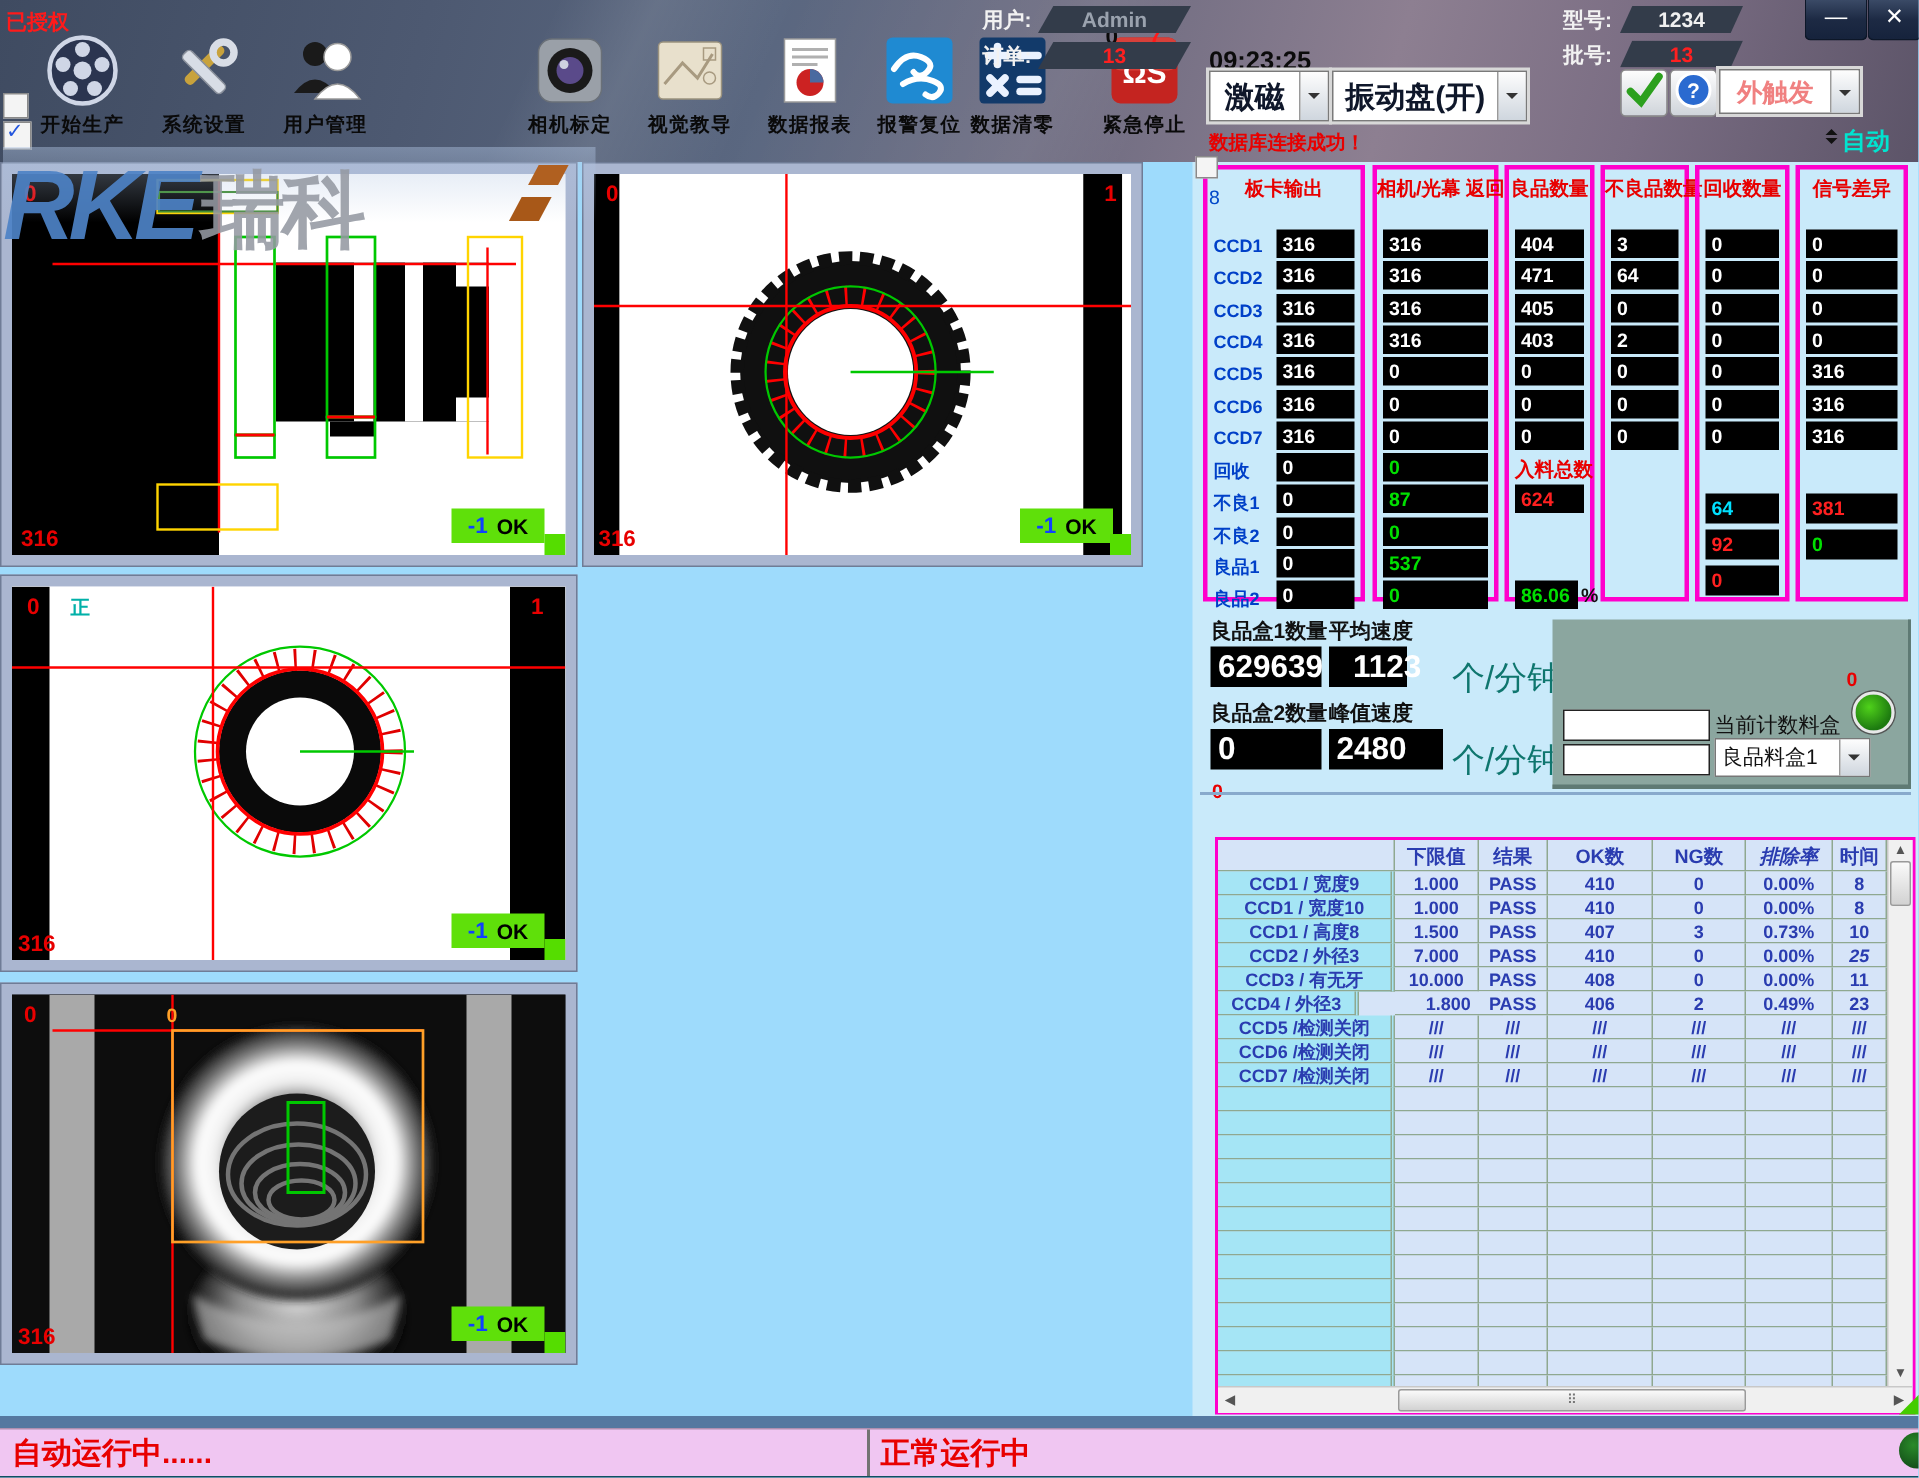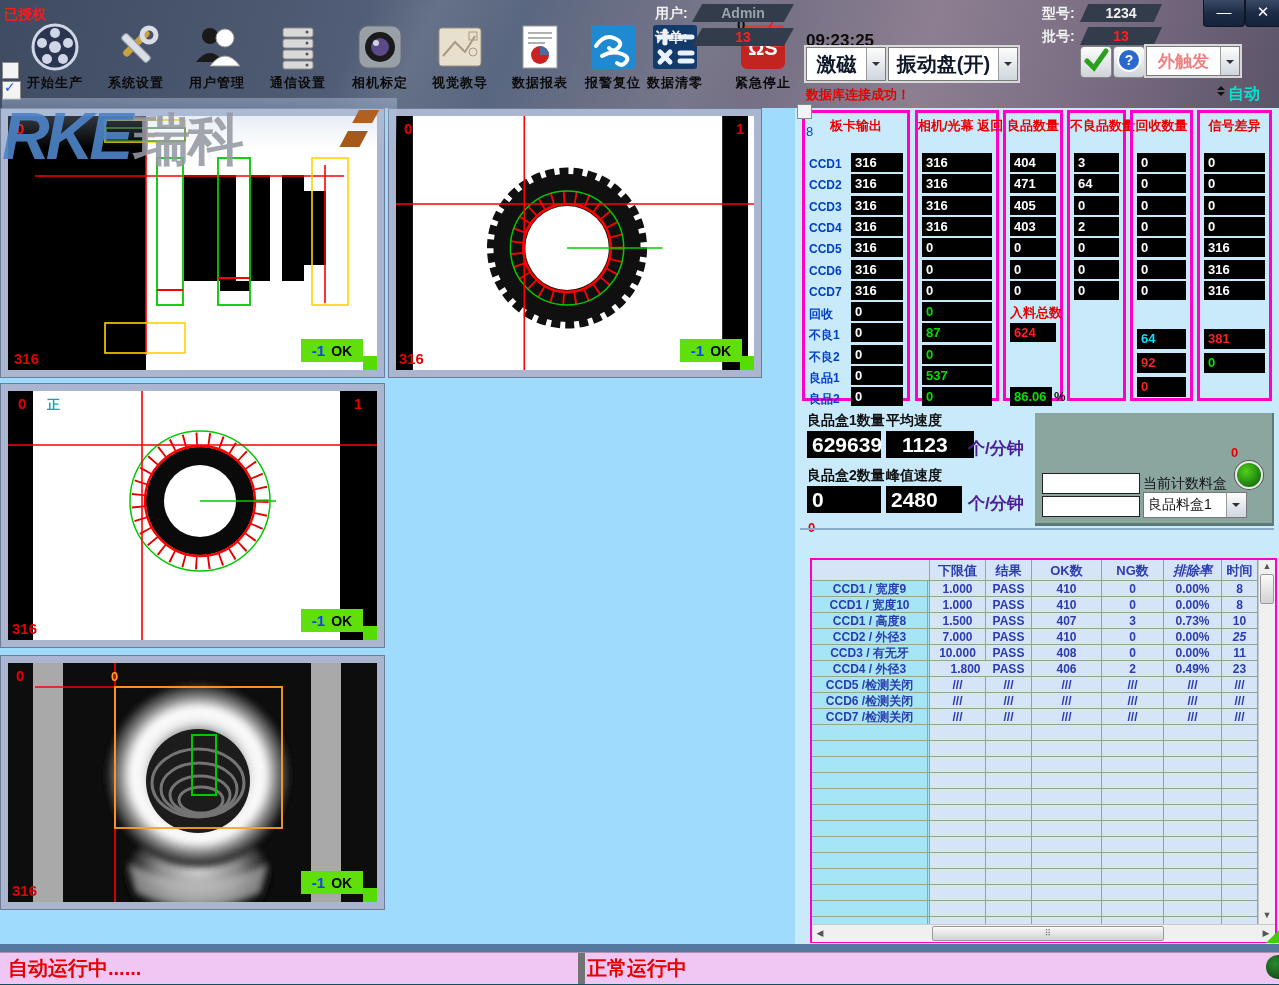--- a/index.html
+++ b/index.html
@@ -61,21 +61,21 @@
   .rowlabel{position:absolute;color:#0040c8;font-weight:bold;font-size:12px;}
   .vbox{position:absolute;background:#000;color:#fff;font-size:13px;font-weight:bold;line-height:19px;padding-left:4px;box-sizing:border-box;white-space:nowrap;}
   .vbox.green{color:#00e000;} .vbox.red{color:#ff2020;} .vbox.cyan{color:#00e0ff;}
   .redlabel{position:absolute;color:#e80000;font-size:13px;font-weight:bold;white-space:nowrap;}
   .corner8{left:806px;top:124px;color:#0048c8;font-size:13px;z-index:3;}
   .stats-cb{left:797px;top:104px;width:13px;height:13px;z-index:3;}
 
   
   .clabel{color:#111;font-size:14px;font-weight:bold;white-space:nowrap;}
   .cntbox{background:#000;color:#fff;font-size:21px;font-weight:bold;line-height:27px;padding-left:5px;box-sizing:border-box;}
-  .unit{color:#4c1d95;font-size:17px;font-weight:bold;}
+  .unit{color:#0f766e;font-size:22px;font-weight:normal;}
   .redzero{color:#e80000;font-size:13px;font-weight:bold;}
   #tealpanel{left:1035px;top:413px;width:237px;height:110px;background:#8BA69F;border-bottom:3px solid #5f7a74;border-right:2px solid #5f7a74;}
   .tp-input{position:absolute;background:#fff;border:1px solid #222;}
   .tp-drop{position:absolute;background:#fff;border:1px solid #777;display:flex;align-items:center;}
   .tp-drop .dtext{flex:1;font-size:14px;color:#111;padding-left:4px;white-space:nowrap;}
   .tp-drop .carrow{width:19px;align-self:stretch;background:linear-gradient(#fdfdfd,#cfd6de);border-left:1px solid #9a9a9a;position:relative;}
   .tp-drop .carrow:after{content:"";position:absolute;left:5px;top:42%;border:4px solid transparent;border-top-color:#333;}
   .lamp{position:absolute;width:24px;height:24px;border-radius:50%;background:radial-gradient(circle at 38% 35%,#4fd11a,#1d7a10 70%);border:2px solid #e8e8e8;box-shadow:0 0 0 1px #555;}
   #divider2{left:800px;top:528px;width:474px;height:2px;background:#88aacc;}
 
@@ -88,21 +88,21 @@
   .rt-dat{background:#D6E4F8;}
   .vscroll{position:absolute;background:#f0f0f0;border-left:1px solid #c8c8c8;}
   .hscroll{position:absolute;background:#f0f0f0;border-top:1px solid #c8c8c8;}
   .sthumb{position:absolute;background:linear-gradient(#fafafa,#d2d2d2);border:1px solid #9a9a9a;border-radius:2px;}
   .sarrow{position:absolute;font-size:9px;color:#555;text-align:center;}
   .grn-tri{position:absolute;left:1266px;top:929px;width:0;height:0;border-bottom:14px solid #44cc00;border-left:14px solid transparent;}
 
   
   #strip{left:0;top:944px;width:1279px;height:8px;background:#5578A0;}
   #statusbar{left:0;top:952px;width:1279px;height:31px;background:#F0C6F2;border-top:1px solid #b090b0;border-bottom:2px solid #0f4f5f;}
-  .status-cell{position:absolute;top:0;height:31px;border-right:7px solid #737373;display:flex;align-items:center;}
+  .status-cell{position:absolute;top:0;height:31px;border-right:2px solid #737373;display:flex;align-items:center;}
   .status-text{color:#e80000;font-size:20px;font-weight:bold;padding-left:8px;white-space:nowrap;}
   .statusdot{left:1266px;top:955px;width:24px;height:24px;border-radius:50%;background:radial-gradient(circle at 40% 35%,#2a8a2a,#0c3a12);}
 </style>
 </head>
 <body>
 
 <div id="titlebar" class="abs">
   <span class="abs authorized">已授权</span>
 
   <span class="abs cb" style="left:2px;top:62px;width:15px;height:15px;"></span>
@@ -131,37 +131,20 @@
     <span class="tlabel">系统设置</span>
   </div>
   <div class="abs tbtn" style="left:177px">
     <svg class="ticon" viewBox="0 0 50 50">
         <circle cx="18" cy="14" r="8" fill="#1a1a1a"></circle>
         <path d="M4 40 q14 -18 28 0 z" fill="#1a1a1a"></path>
         <circle cx="33" cy="16" r="9" fill="#fff" stroke="#999"></circle>
         <path d="M18 44 q15 -20 30 0 z" fill="#fff" stroke="#999"></path>
       </svg>
     <span class="tlabel">用户管理</span>
-  </div>
-  <div class="abs tbtn" style="left:258px">
-    <svg class="ticon" viewBox="0 0 50 50">
-        <g fill="#d9d9d9" stroke="#8a8a8a">
-          <rect x="10" y="6" width="30" height="9" rx="2"></rect>
-          <rect x="10" y="17" width="30" height="9" rx="2"></rect>
-          <rect x="10" y="28" width="30" height="9" rx="2"></rect>
-          <rect x="10" y="39" width="30" height="8" rx="2"></rect>
-        </g>
-        <g fill="#555">
-          <circle cx="34" cy="10" r="1.5"></circle>
-          <circle cx="34" cy="21" r="1.5"></circle>
-          <circle cx="34" cy="32" r="1.5"></circle>
-          <circle cx="34" cy="43" r="1.5"></circle>
-        </g>
-      </svg>
-    <span class="tlabel">通信设置</span>
   </div>
   <div class="abs tbtn" style="left:340px">
     <svg class="ticon" viewBox="0 0 50 50">
         <rect x="4" y="4" width="42" height="42" rx="9" fill="#9aa0a8" stroke="#6a7078"></rect>
         <circle cx="25" cy="25" r="15" fill="#1a1a1a"></circle>
         <circle cx="25" cy="25" r="9" fill="#5a4a8a"></circle>
         <circle cx="21" cy="21" r="3" fill="#cfd2e0"></circle>
       </svg>
     <span class="tlabel">相机标定</span>
   </div>
@@ -502,21 +485,21 @@
       <div class="vbox" style="left: 4px; top: 146.5px; width: 61px; height: 19px;">316</div>
       <div class="vbox" style="left: 4px; top: 167.8px; width: 61px; height: 19px;">316</div>
       <div class="vbox red" style="left: 4px; top: 216px; width: 61px; height: 20px;">381</div>
       <div class="vbox green" style="left: 4px; top: 240px; width: 61px; height: 20px;">0</div>
     </div>
   </div>
 
 <span class="abs clabel" style="left:807px;top:412px;">良品盒1数量</span>
 <span class="abs clabel" style="left:886px;top:412px;">平均速度</span>
 <div class="abs cntbox" style="left:807px;top:431px;width:74px;height:27px;">629639</div>
-<div class="abs cntbox" style="left:886px;top:431px;width:88px;height:27px;padding-left:16px;">1123</div>
+<div class="abs cntbox" style="left:886px;top:431px;width:52px;height:27px;padding-left:16px;">1123</div>
 <span class="abs unit" style="left:968px;top:437px;">个/分钟</span>
 <span class="abs clabel" style="left:807px;top:467px;">良品盒2数量</span>
 <span class="abs clabel" style="left:886px;top:467px;">峰值速度</span>
 <div class="abs cntbox" style="left:807px;top:486px;width:74px;height:27px;">0</div>
 <div class="abs cntbox" style="left:886px;top:486px;width:76px;height:27px;">2480</div>
 <span class="abs unit" style="left:968px;top:492px;">个/分钟</span>
 <span class="abs redzero" style="left:808px;top:520px;">0</span>
 
 <div id="tealpanel" class="abs">
   <span class="abs redzero" style="left:196px;top:32px;">0</span>
@@ -567,21 +550,21 @@
     <div class="rt-cell rt-dat" style="left: 290px; top: 69px; width: 62px; height: 16px; line-height: 16px;">0</div>
     <div class="rt-cell rt-dat" style="left: 352px; top: 69px; width: 58px; height: 16px; line-height: 16px;">0.00%</div>
     <div class="rt-cell rt-dat" style="left: 410px; top: 69px; width: 36px; height: 16px; line-height: 16px; font-style: italic;">25</div>
     <div class="rt-cell rt-lbl" style="left: 0px; top: 85px; width: 118px; height: 16px; line-height: 16px;">CCD3 / 有无牙</div>
     <div class="rt-cell rt-dat" style="left: 118px; top: 85px; width: 56px; height: 16px; line-height: 16px;">10.000</div>
     <div class="rt-cell rt-dat" style="left: 174px; top: 85px; width: 46px; height: 16px; line-height: 16px;">PASS</div>
     <div class="rt-cell rt-dat" style="left: 220px; top: 85px; width: 70px; height: 16px; line-height: 16px;">408</div>
     <div class="rt-cell rt-dat" style="left: 290px; top: 85px; width: 62px; height: 16px; line-height: 16px;">0</div>
     <div class="rt-cell rt-dat" style="left: 352px; top: 85px; width: 58px; height: 16px; line-height: 16px;">0.00%</div>
     <div class="rt-cell rt-dat" style="left: 410px; top: 85px; width: 36px; height: 16px; line-height: 16px;">11</div>
-    <div class="rt-cell rt-lbl" style="left: 0px; top: 101px; width: 118px; height: 16px; line-height: 16px;">CCD4 / 外径3</div>
+    <div class="rt-cell rt-lbl" style="left: 0px; top: 101px; width: 94px; height: 16px; line-height: 16px;">CCD4 / 外径3</div>
     <div class="rt-cell rt-dat" style="left: 118px; top: 101px; width: 72px; height: 16px; line-height: 16px;">1.800</div>
     <div class="rt-cell rt-dat" style="left: 174px; top: 101px; width: 46px; height: 16px; line-height: 16px;">PASS</div>
     <div class="rt-cell rt-dat" style="left: 220px; top: 101px; width: 70px; height: 16px; line-height: 16px;">406</div>
     <div class="rt-cell rt-dat" style="left: 290px; top: 101px; width: 62px; height: 16px; line-height: 16px;">2</div>
     <div class="rt-cell rt-dat" style="left: 352px; top: 101px; width: 58px; height: 16px; line-height: 16px;">0.49%</div>
     <div class="rt-cell rt-dat" style="left: 410px; top: 101px; width: 36px; height: 16px; line-height: 16px;">23</div>
     <div class="rt-cell rt-lbl" style="left: 0px; top: 117px; width: 118px; height: 16px; line-height: 16px;">CCD5 /检测关闭</div>
     <div class="rt-cell rt-dat" style="left: 118px; top: 117px; width: 56px; height: 16px; line-height: 16px;">///</div>
     <div class="rt-cell rt-dat" style="left: 174px; top: 117px; width: 46px; height: 16px; line-height: 16px;">///</div>
     <div class="rt-cell rt-dat" style="left: 220px; top: 117px; width: 70px; height: 16px; line-height: 16px;">///</div>

